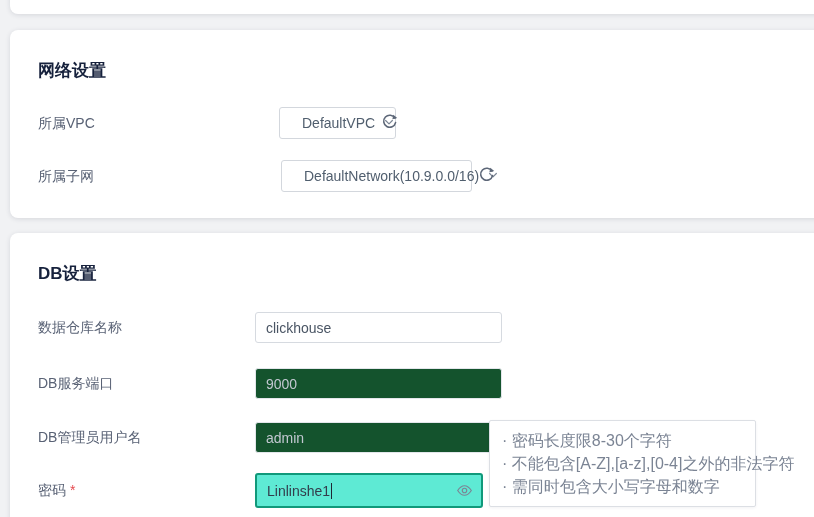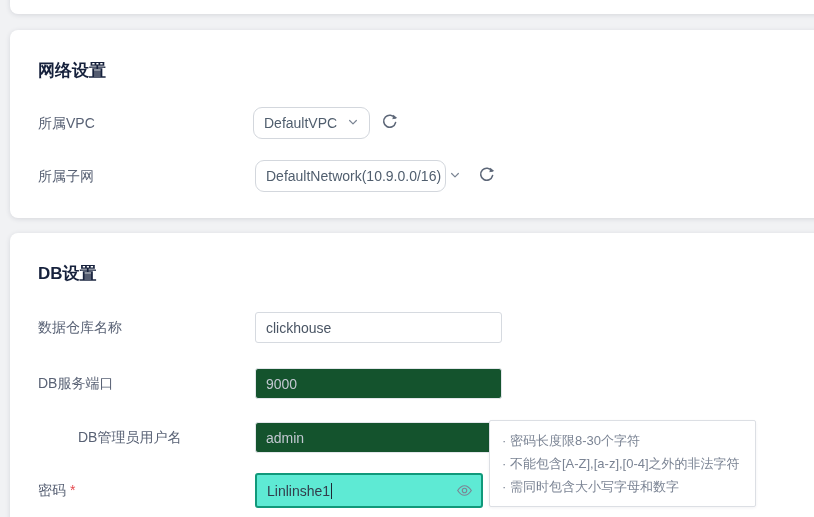--- a/index.html
+++ b/index.html
@@ -37,27 +37,28 @@
     font-size: 14px;
     color: #596275;
     white-space: nowrap;
   }
   .required-mark { color: #e5484d; margin-left: 4px; font-size: 14px; }
 
   .select {
     position: absolute;
     height: 32px;
     border: 1px solid #d3d7dd;
-    border-radius: 9px;
+    border-radius: 3px;
     background: #fff;
     display: flex;
     align-items: center;
     justify-content: space-between;
-    padding: 0 10px;
+    padding: 0 22px;
     cursor: pointer;
+    margin-left: 26px;
   }
   .select .select-value {
     font-size: 14px;
     color: #505e6e;
     white-space: nowrap;
   }
   .select svg { flex: 0 0 auto; margin-left: 8px; }
 
   .refresh-btn {
     position: absolute;
@@ -133,21 +134,21 @@
     top: 187px;
     width: 267px;
     background: #ffffff;
     border: 1px solid #dcdfe4;
     border-radius: 2px;
     box-shadow: 0 1px 3px rgba(30,38,60,0.06);
     padding: 8px 12px;
     z-index: 5;
   }
   .rules-tooltip .rule-line {
-    font-size: 13px;
+    font-size: 16px;
     line-height: 23px;
     color: #7b8494;
     white-space: nowrap;
   }
 </style>
 </head>
 <body>
 
 <div class="card" id="card-stub"></div>
 
@@ -202,21 +203,21 @@
     <span class="field-label" style="line-height:31px;">数据仓库名称</span>
     <input class="text-input" type="text" value="clickhouse" style="">
   </div>
 
   <div class="row" style="top:135px;">
     <span class="field-label" style="line-height:31px;">DB服务端口</span>
     <input class="text-input" type="text" disabled="" value="9000" style="">
   </div>
 
   <div class="row" style="top:189px;">
-    <span class="field-label" style="line-height:31px;margin-left:40px;">DB管理员用户名</span>
+    <span class="field-label" style="line-height:31px;">DB管理员用户名</span>
     <input class="text-input" type="text" disabled="" value="admin" style="">
   </div>
 
   <div class="row" style="top:240px;">
     <span class="field-label" style="line-height:35px;"><span>密码</span><span class="required-mark">*</span></span>
     <div class="password-input">
       <span class="pw-text">Linlinshe1</span>
         <span class="caret"></span>
       <button class="eye-btn">
         <span>

